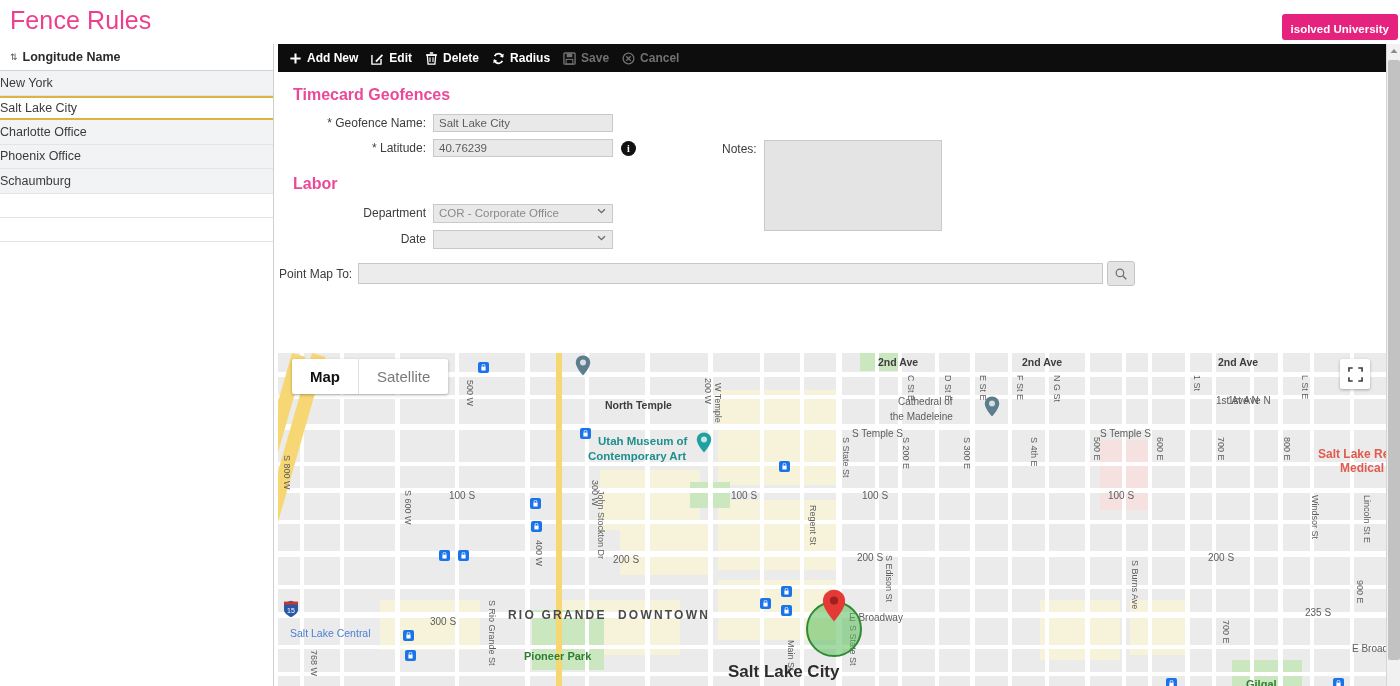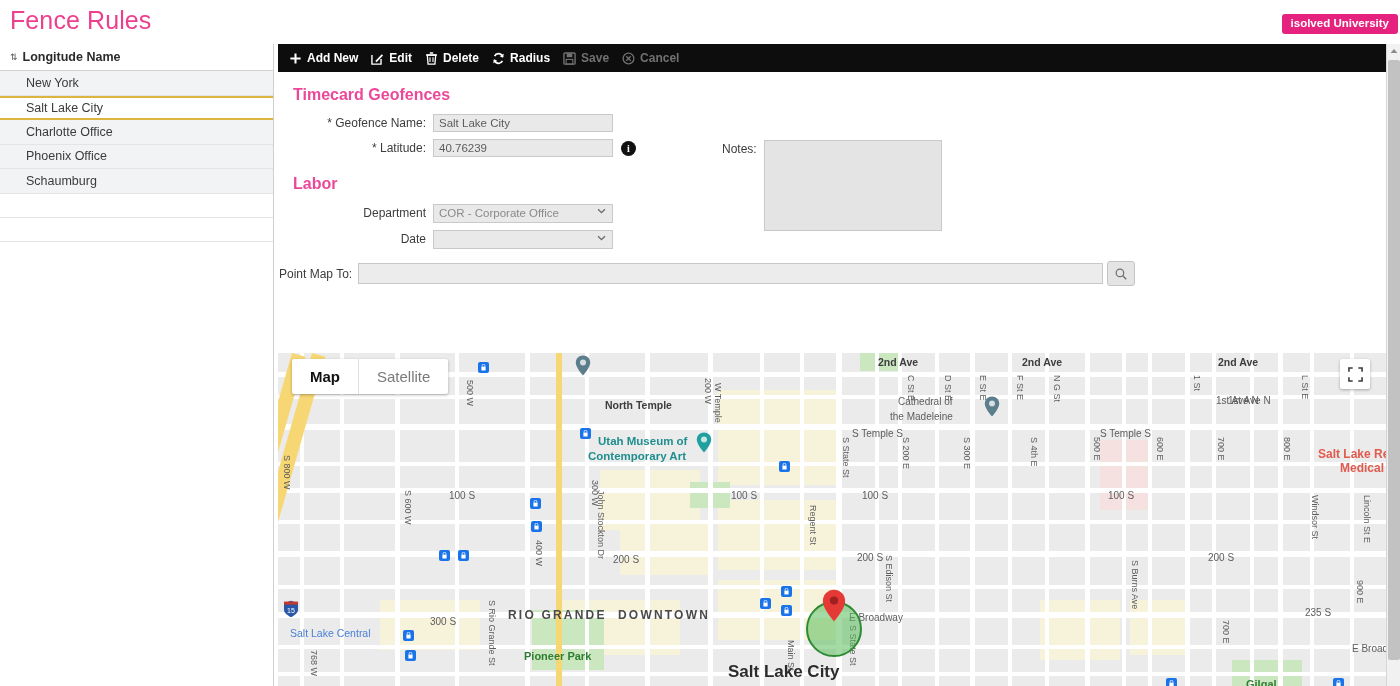--- a/index.html
+++ b/index.html
@@ -19,39 +19,39 @@
   }
   .page-title {
     position: absolute; left: 10px; top: 6px;
     font-size: 25px; color: #ec3f8e; font-weight: 400;
     letter-spacing: 0.1px;
   }
   .univ-badge {
     position: absolute; right: 2px; top: 14px;
     background: #e5237e; color: #ffffff;
     font-size: 11.5px; font-weight: bold;
-    padding: 3px 9px 4px 9px; border-radius: 3px;
+    padding: 9px 9px 4px 9px; border-radius: 3px;
     line-height: 1.1;
   }
 
   
   .list-panel {
     position: absolute; left: 0; top: 44px; width: 274px; height: 642px;
     background: #ffffff; border-right: 1px solid #cfcfcf;
   }
   .list-head {
     height: 27px; border-bottom: 1px solid #d3d3d3; background: #fff;
     display: flex; align-items: center; padding-left: 10px;
   }
   .sort-glyph { font-size: 9px; color: #555; margin-right: 5px; line-height: 1; }
   .list-head-label { font-size: 12.5px; font-weight: bold; color: #2b2b2b; }
   .list-rows { }
   .list-row {
     height: 24.5px; display: flex; align-items: center;
-    padding-left: 26px; font-size: 12.5px; color: #3b3b3b;
+    padding-left: 0; font-size: 12.5px; color: #3b3b3b;
     background: #f2f3f5; border-bottom: 1px solid #e3e4e6;
     cursor: pointer;
   }
   .list-row.selected {
     background: #ffffff;
     border-top: 2px solid #dbb53f;
     border-bottom: 2px solid #dbb53f;
   }
   .list-row.filler {
     background: #ffffff; border-bottom: 1px solid #e3e4e6; height: 24px;

